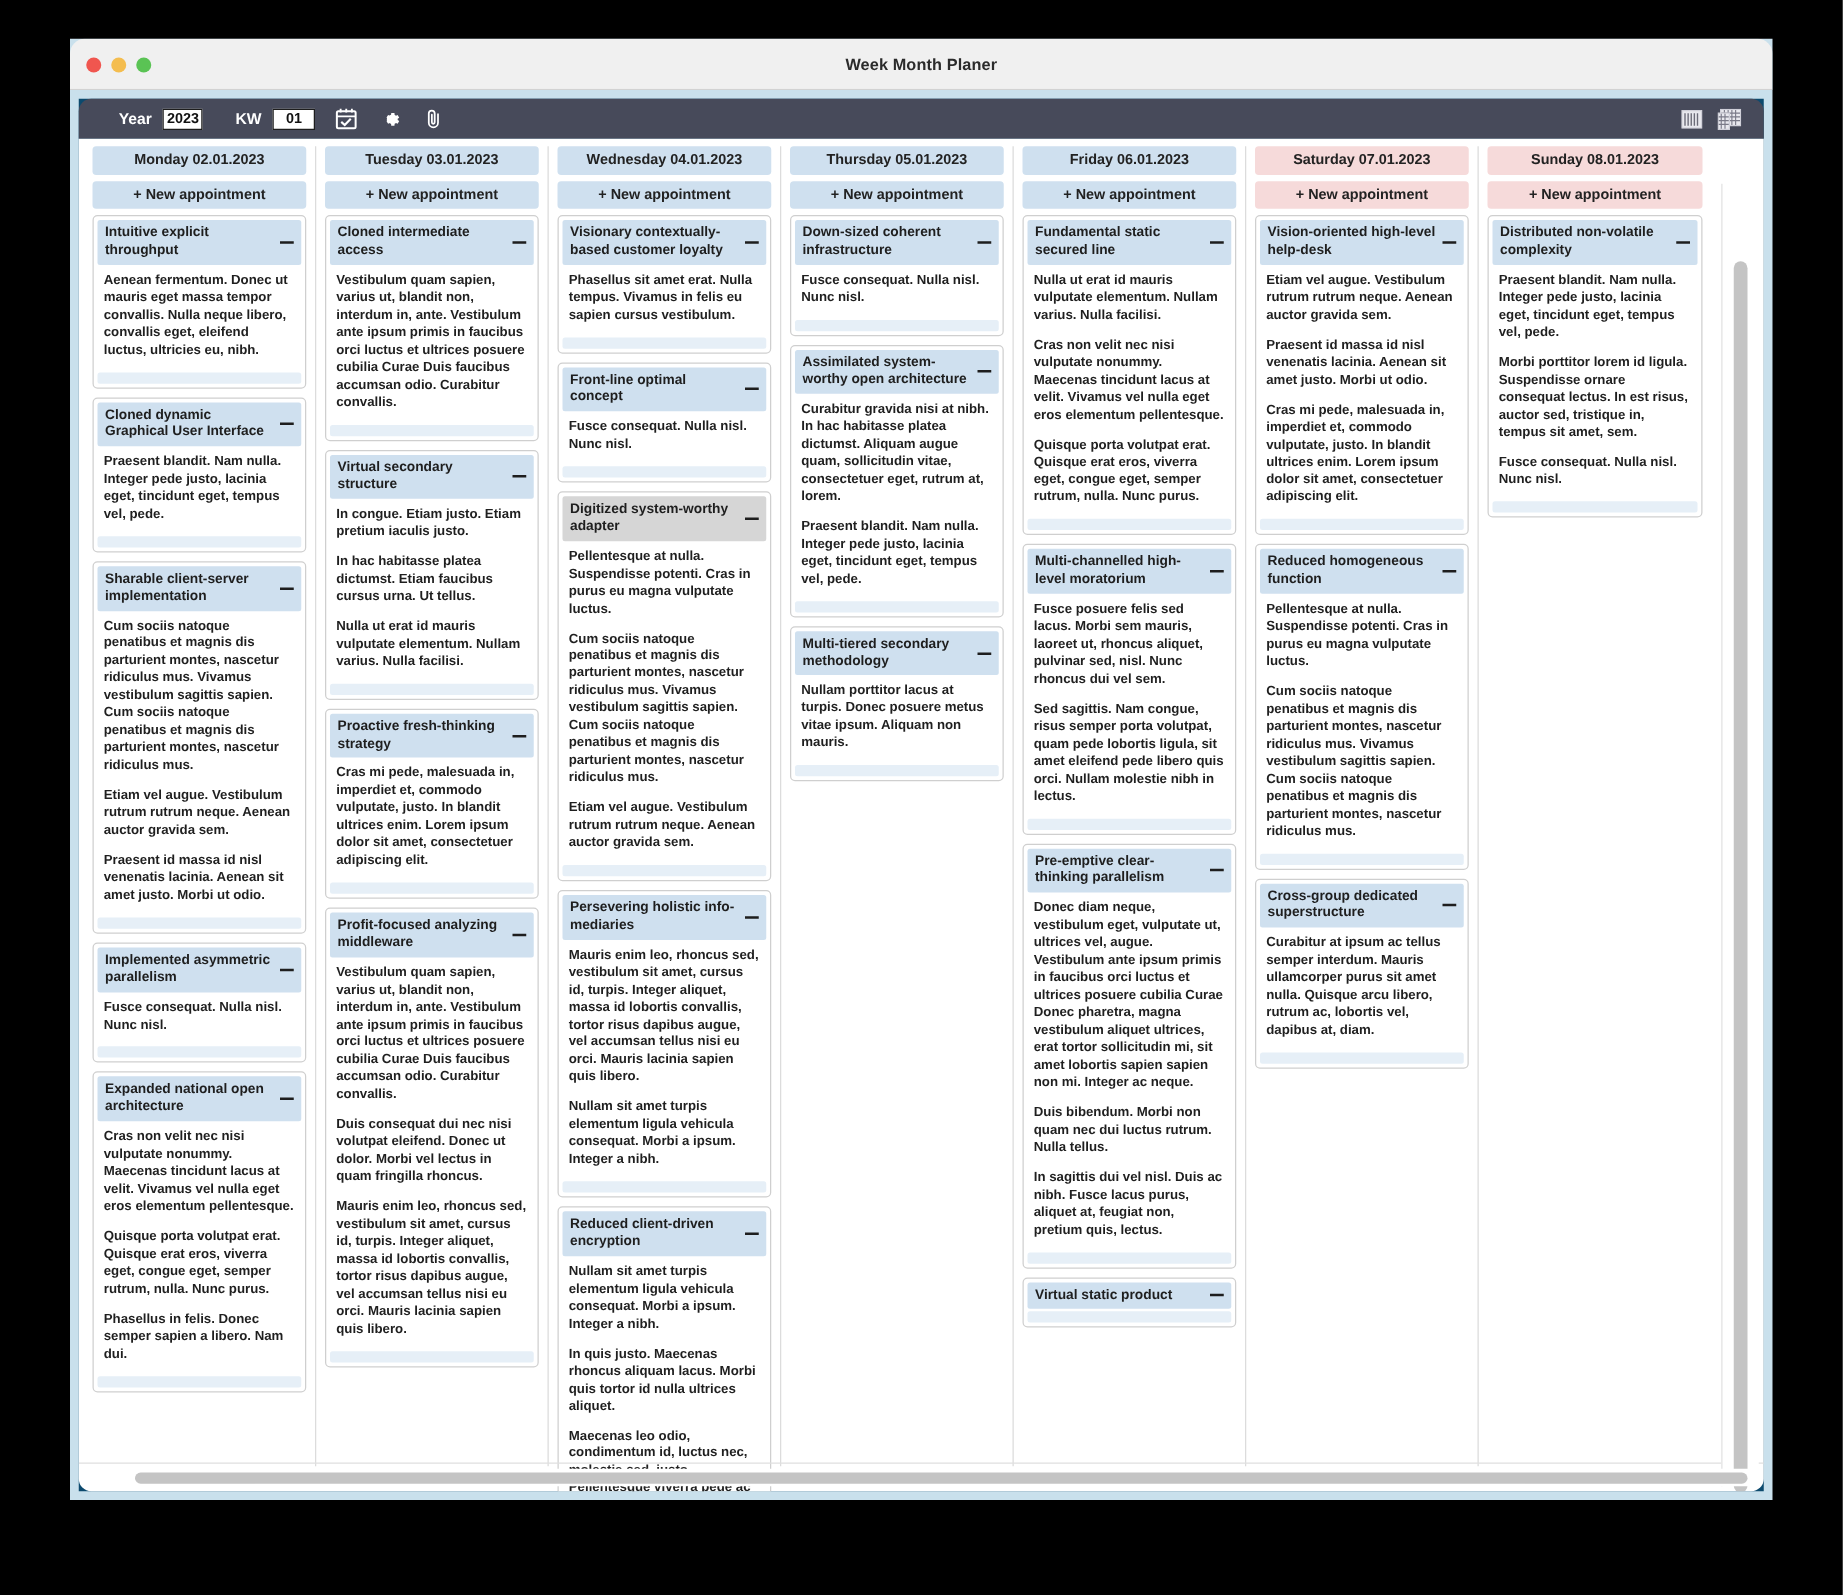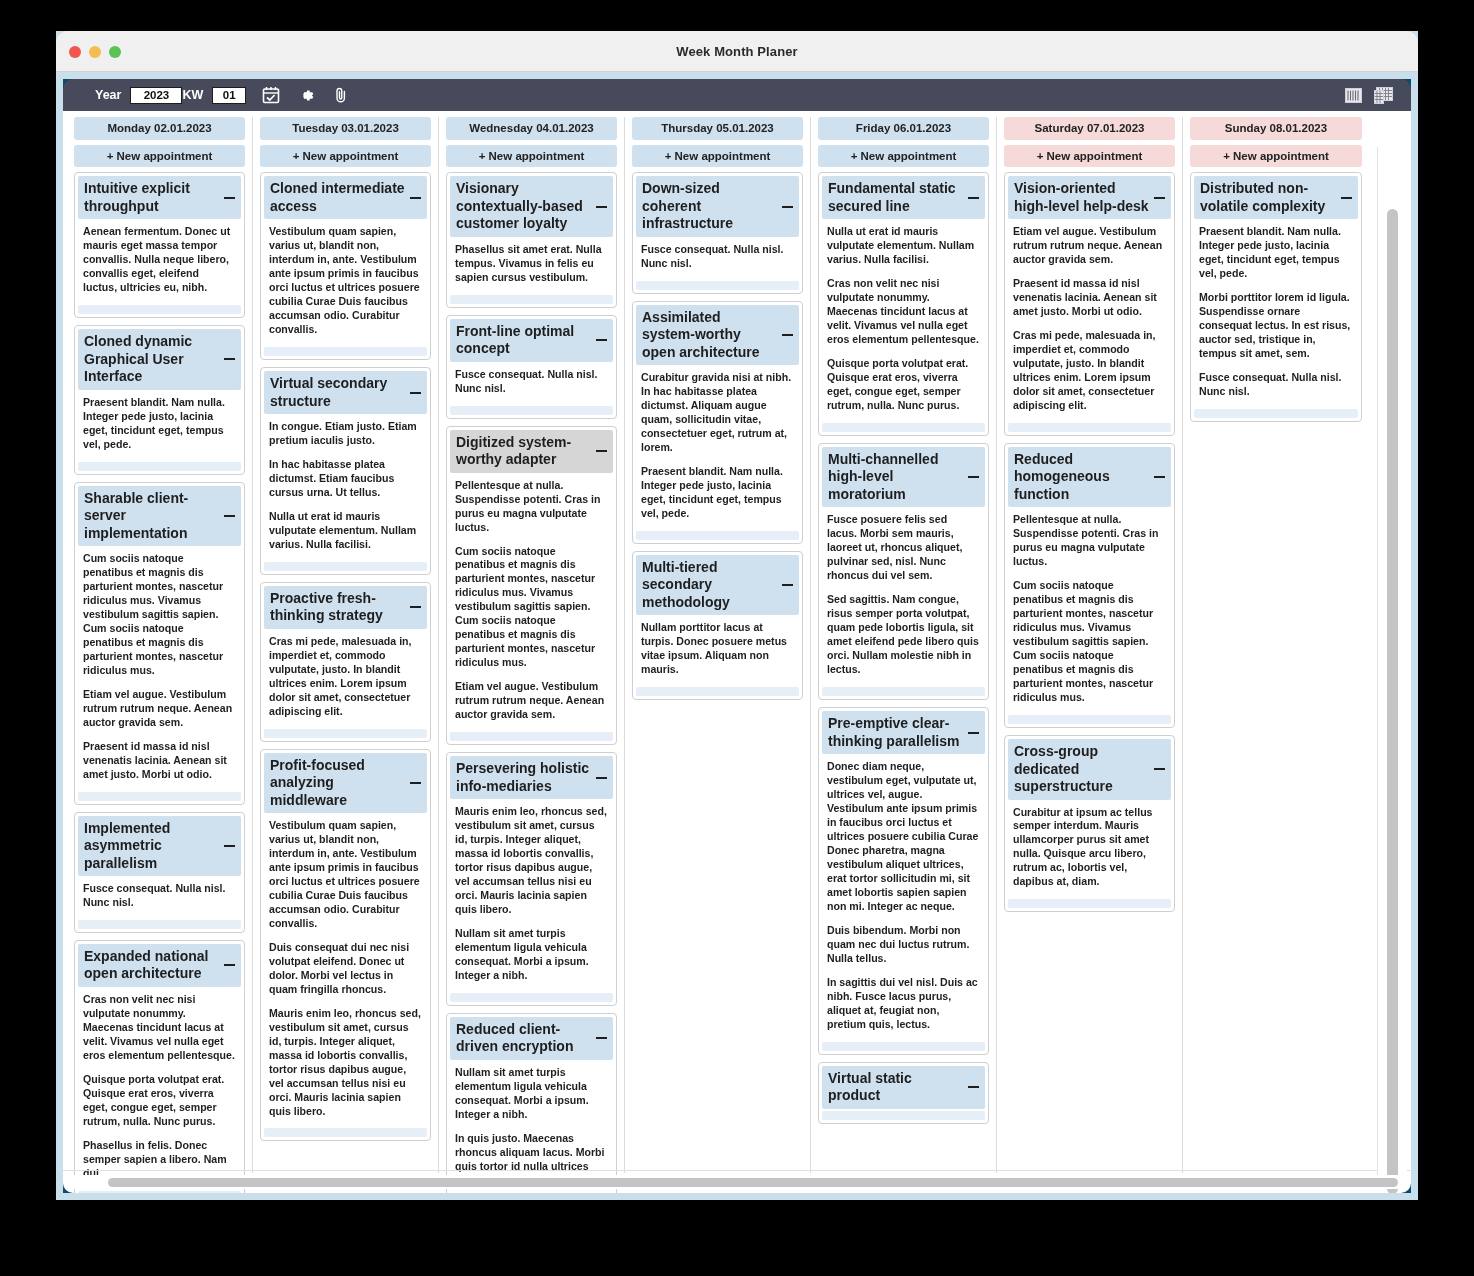--- a/index.html
+++ b/index.html
@@ -60,24 +60,25 @@
   }
   #toolbar-left {
     display: flex; align-items: center; gap: 0;
     padding-left: 32px;
   }
   .tb-label {
     color: #ffffff; font-size: 12.5px; font-weight: bold;
     margin-right: 9px;
   }
   .tb-input {
-    width: 52px; height: 17px;
+    width: 32px; height: 17px;
     background: #ffffff; border: 1px solid #1d1d1d;
     color: #111; font-size: 11.5px; font-weight: bold;
     text-align: center; line-height: 15px;
+    margin-right: 26px;
     font-family: "Liberation Sans", sans-serif;
     padding: 0;
   }
   .tb-input.kw { width: 34px; margin-right: 16px; }
   .tb-icon {
     color: #fff; margin-right: 18px; line-height: 1;
     display: flex; align-items: center; justify-content: center;
   }
   #toolbar-right {
     margin-left: auto; display: flex; align-items: center;
@@ -127,21 +128,21 @@
     border: 1px solid #cfcfcf;
     border-radius: 4px;
     padding: 3px;
     margin-bottom: 7px;
   }
   .card-head {
     background: #cfe0ef;
     border-radius: 2px;
     padding: 4px 22px 4px 6px;
     position: relative;
-    font-size: 14px;
+    font-size: 11px;
     font-weight: bold;
     color: #1e1e1e;
     line-height: 1.25;
     min-height: 19px;
   }
   .card.grey-head .card-head { background: #d6d6d6; }
   .collapse {
     position: absolute; right: 6px; top: 50%;
     transform: translateY(-50%);
     width: 11px; height: 2px;

